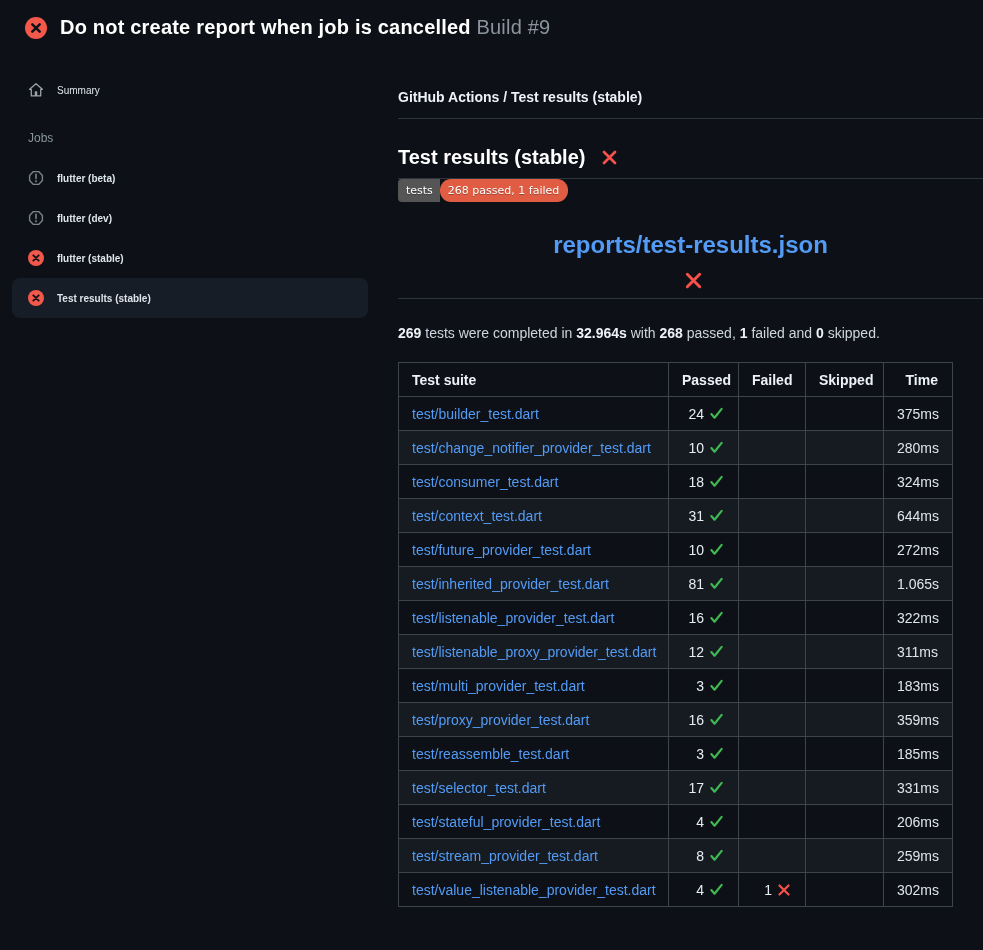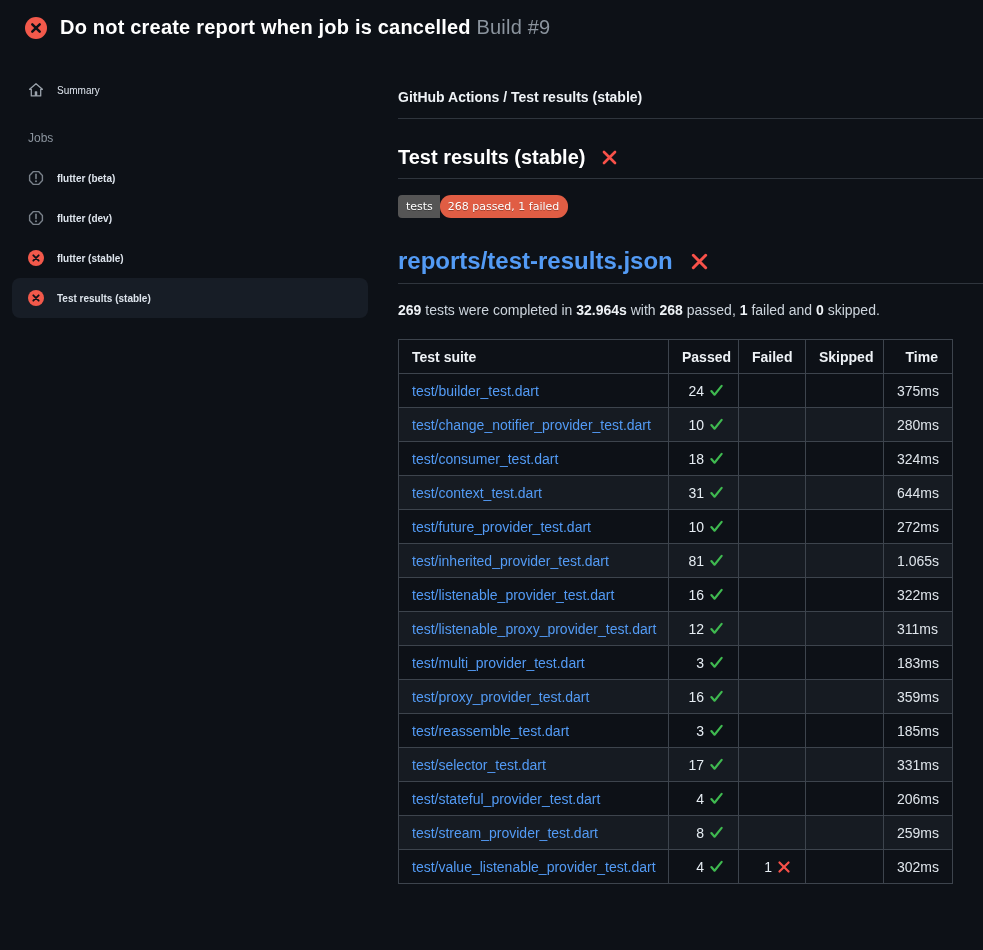--- a/index.html
+++ b/index.html
@@ -35,31 +35,31 @@
   .main { flex:1; padding:36px 0 0 18px; }
   .crumb { font-size:14px; font-weight:bold; color:#eef2f6; }
   .status-line { font-size:12px; color:var(--muted,#8b949e); margin-top:7px; }
   .crumb-block { padding-bottom:13px; border-bottom:1px solid var(--divider,#30363d); }
 
   .section-head { display:flex; align-items:center; gap:11px; margin-top:27px;
                   padding-bottom:9px; border-bottom:1px solid var(--divider,#30363d); }
   .section-title { font-size:20px; font-weight:bold; color:#ffffff; }
   .xmark { display:inline-flex; }
 
-  .badge { display:inline-flex; margin-top:16px; font-size:11px; color:#fff;
+  .badge { display:inline-flex; margin-top:0; font-size:11px; color:#fff;
            border-radius:4px; overflow:hidden; line-height:1;
            font-family:"DejaVu Sans",sans-serif; text-shadow:0 1px 0 rgba(0,0,0,.3); }
   .badge-label { background:var(--badge-label,#555555); padding:6px 7px 6px 8px; }
   .badge-value { background:var(--badge-value,#e05d44); padding:6px 9px 6px 8px;border-radius:11px; }
 
   .report-head { display:flex; align-items:center; gap:12px; margin-top:29px;
-                 padding-bottom:8px; border-bottom:1px solid var(--divider,#30363d); }
+                 padding-bottom:8px; border-bottom:1px solid var(--divider,#30363d);flex-direction:column; }
   .report-title { font-size:24px; font-weight:bold; }
 
-  .summary-line { font-size:14px; margin-top:18px; color:#cdd5dd; }
+  .summary-line { font-size:14px; margin-top:26px; color:#cdd5dd; }
   .summary-line b { color:#eef2f6; }
 
   
   table.results { border-collapse:collapse; margin-top:21px; font-size:14px;
                   table-layout:fixed; width:554px; }
   .results th, .results td {
     border:1px solid var(--tborder,#3d444d);
     padding:6px 13px; height:34px; text-align:left; overflow:hidden; white-space:nowrap;
   }
   .results th { font-weight:bold; color:#eef2f6;margin-top:31px; }

